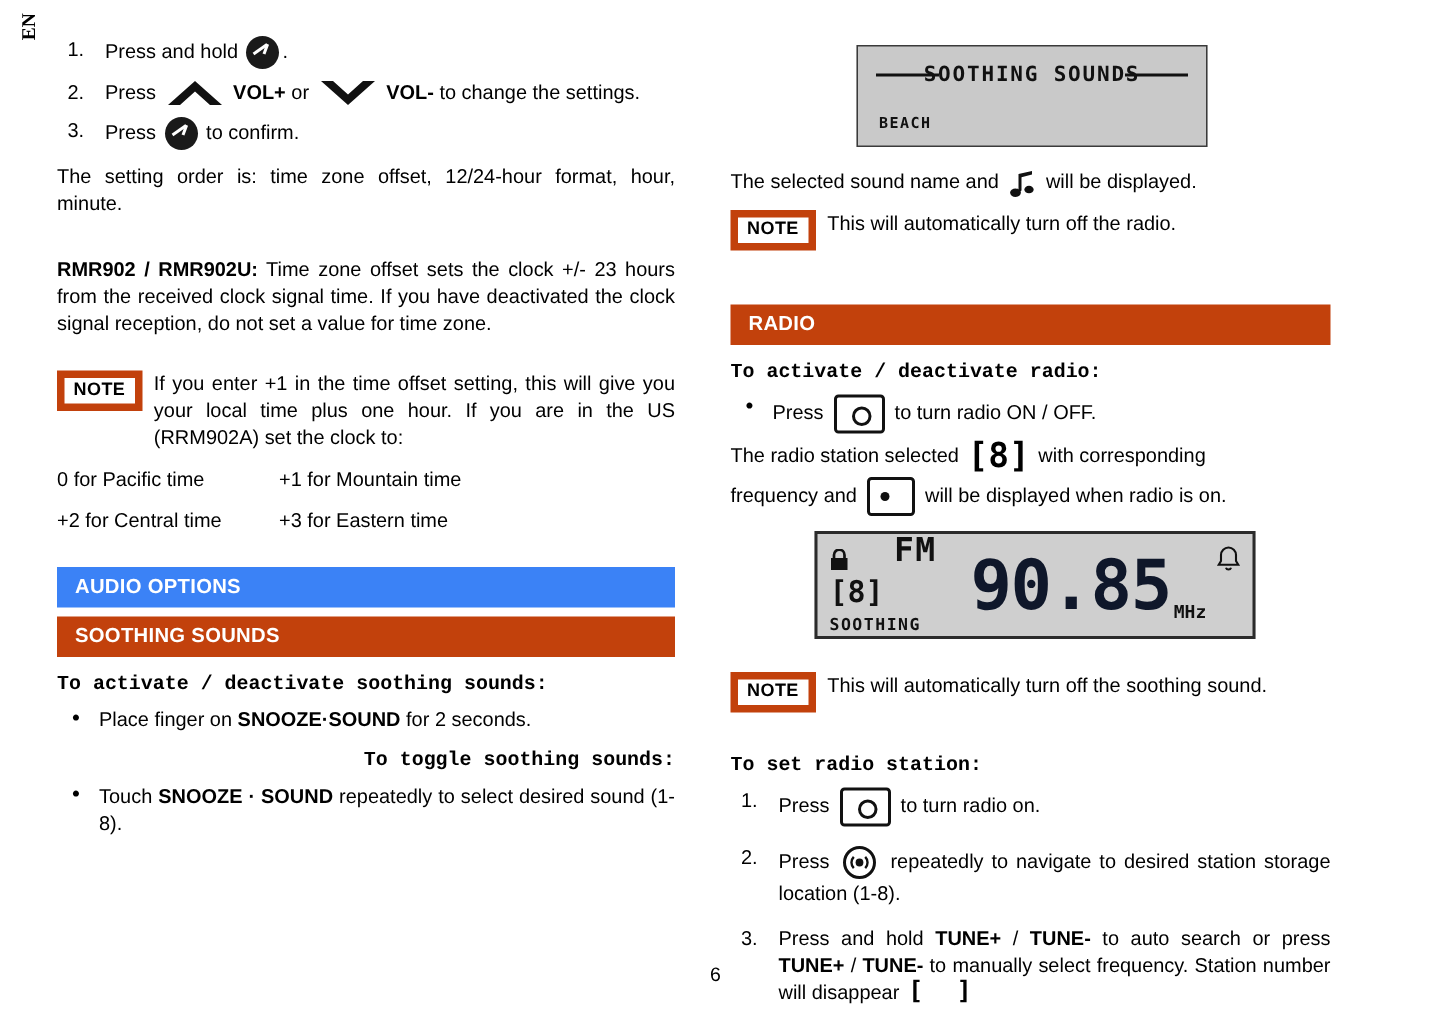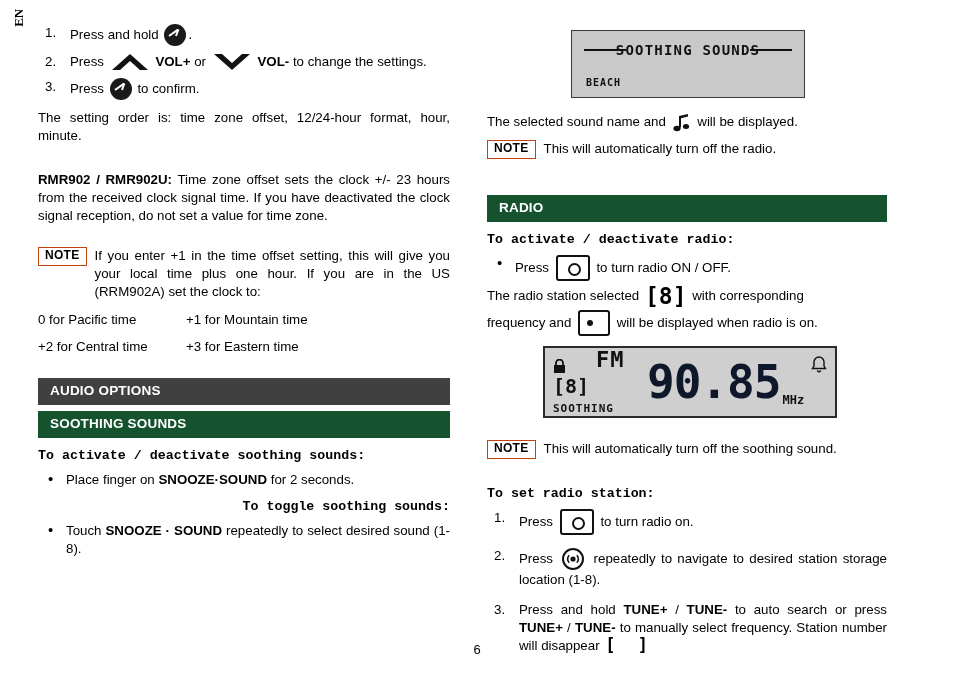--- a/index.html
+++ b/index.html
@@ -76,43 +76,43 @@
 
   .para { margin: 9px 0 0 0; text-align: justify; }
 
   
   .note-row {
     display: flex;
     align-items: flex-start;
     margin-top: 10px;
   }
   .note-badge {
-    border: 1px solid #c2410c;
+    border: 5px solid #c2410c;
     padding: 1px 6px 2px 6px;
     font-size: 12px;
     font-weight: bold;
     letter-spacing: .3px;
     margin-right: 8px;
     line-height: 1.15;
     flex: 0 0 auto;
     background: #fff;
   }
   .note-text { flex: 1 1 auto; text-align: justify; }
 
   
   .bar-black {
-    background: #404040;
+    background: #3b82f6;
     color: #fff;
     font-weight: bold;
     font-size: 13.5px;
     padding: 4px 0 5px 12px;
     letter-spacing: .2px;
   }
   .bar-gray {
-    background: #14532d;
+    background: #c2410c;
     color: #fff;
     font-weight: bold;
     font-size: 13.5px;
     padding: 4px 0 5px 12px;
     letter-spacing: .2px;
   }
   .subhead {
     font-weight: bold;
     margin: 9px 0 6px 0;
     font-size: 13.3px;

